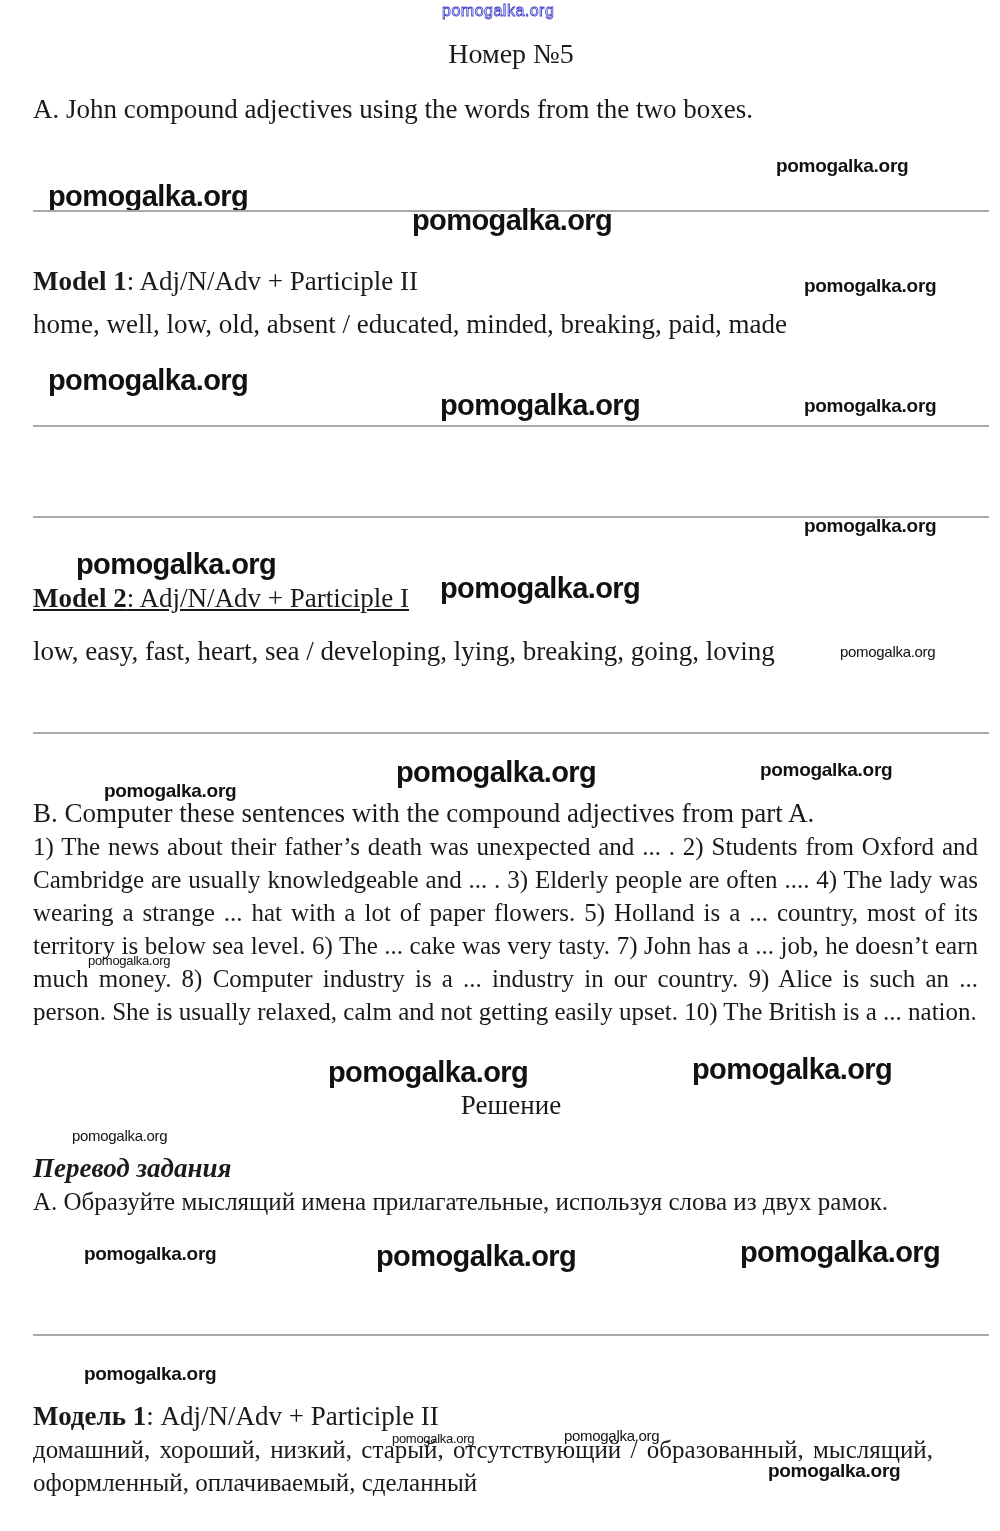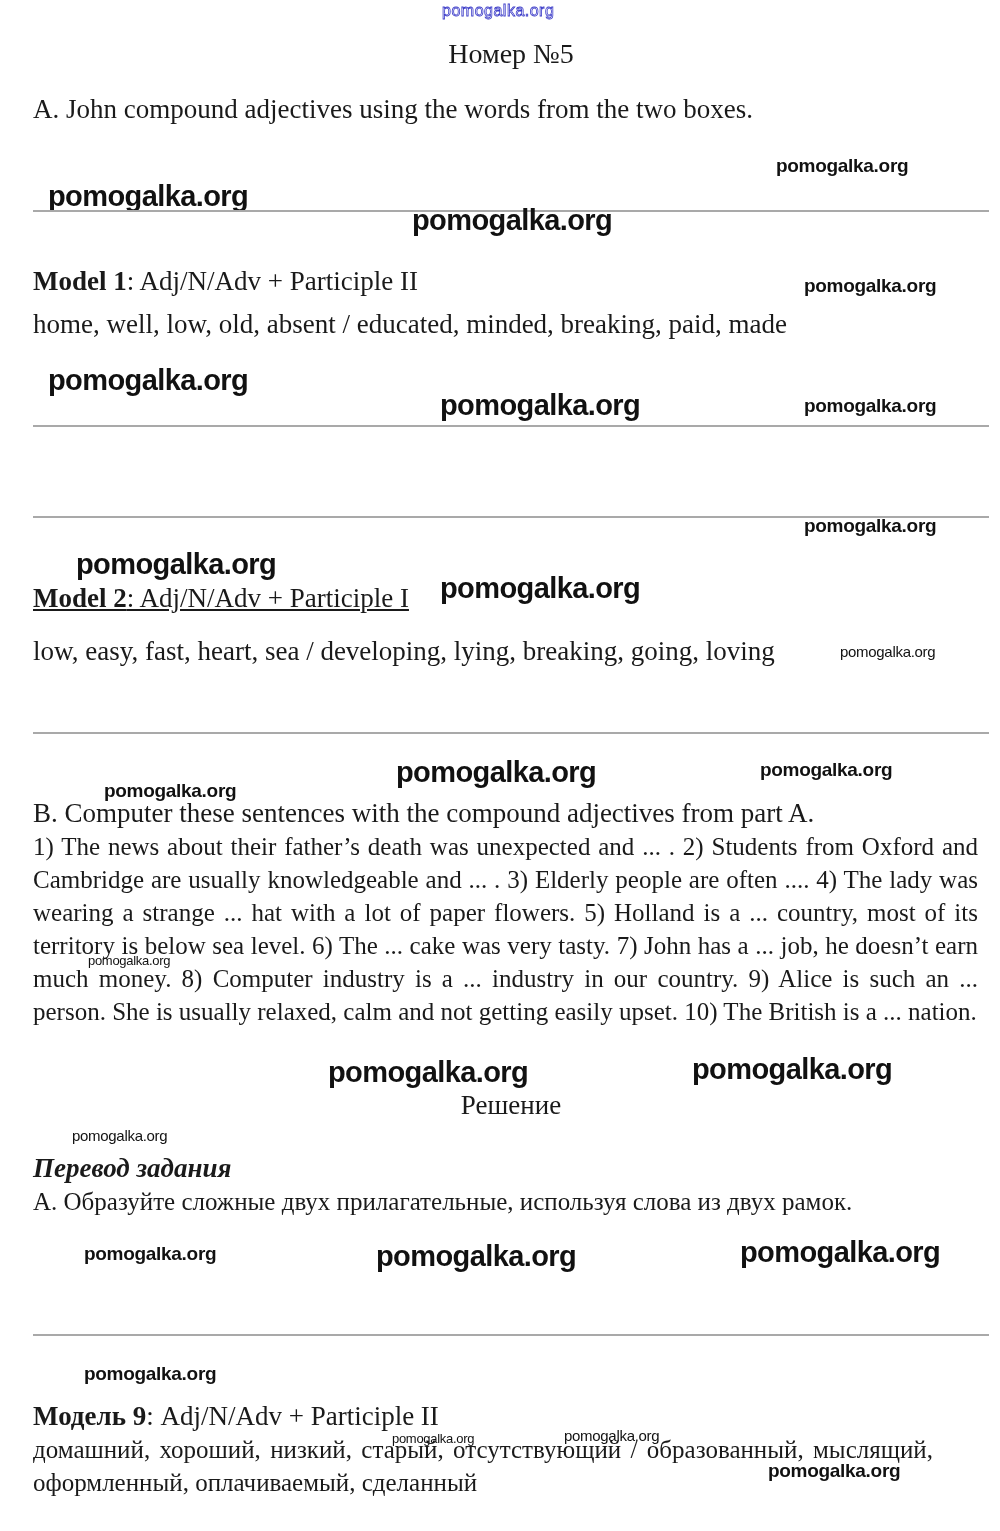--- a/index.html
+++ b/index.html
@@ -61,28 +61,28 @@
 <div class="para" style="top:830px;">1) The news about their father’s death was unexpected and ... . 2) Students from Oxford and Cambridge are usually knowledgeable and ... . 3) Elderly people are often .... 4) The lady was wearing a strange ... hat with a lot of paper flowers. 5) Holland is a ... country, most of its territory is below sea level. 6) The ... cake was very tasty. 7) John has a ... job, he doesn’t earn much money. 8) Computer industry is a ... industry in our country. 9) Alice is such an ... person. She is usually relaxed, calm and not getting easily upset. 10) The British is a ... nation.</div>
 <div class="wm wm-s" style="left:88px;top:953px;font-size:13px;">pomogalka.org</div>
 
 <div class="wm wm-l" style="left:328px;top:1056px;">pomogalka.org</div>
 <div class="wm wm-l" style="left:692px;top:1053px;">pomogalka.org</div>
 
 <div class="center" style="top:1090px;">Решение</div>
 <div class="wm wm-s" style="left:72px;top:1127px;">pomogalka.org</div>
 
 <div class="txt" style="top:1152px;"><b><i>Перевод задания</i></b></div>
-<div class="para" style="top:1185px;">А. Образуйте сложные двух прилагательные, используя слова из двух рамок.</div>
+<div class="para" style="top:1185px;">А. Образуйте мыслящий имена прилагательные, используя слова из двух рамок.</div>
 
 <div class="wm wm-m" style="left:84px;top:1243px;">pomogalka.org</div>
 <div class="wm wm-l" style="left:376px;top:1240px;">pomogalka.org</div>
 <div class="wm wm-l" style="left:740px;top:1236px;">pomogalka.org</div>
 
 <div class="line" style="top:1334px;"></div>
 <div class="wm wm-m" style="left:84px;top:1363px;">pomogalka.org</div>
 
 <div class="txt" style="top:1400px;">
-  <b>Модель 9</b><span>: Adj/N/Adv + Participle II</span>
+  <b>Модель 1</b><span>: Adj/N/Adv + Participle II</span>
 </div>
 <div class="para" style="top:1433px;width:900px;">домашний, хороший, низкий, старый, отсутствующий / образованный, мыслящий, оформленный, оплачиваемый, сделанный</div>
 <div class="wm wm-s" style="left:392px;top:1431px;font-size:13px;">pomogalka.org</div>
 <div class="wm wm-s" style="left:564px;top:1427px;">pomogalka.org</div>
 <div class="wm wm-m" style="left:768px;top:1460px;">pomogalka.org</div>
 
 </body></html>

